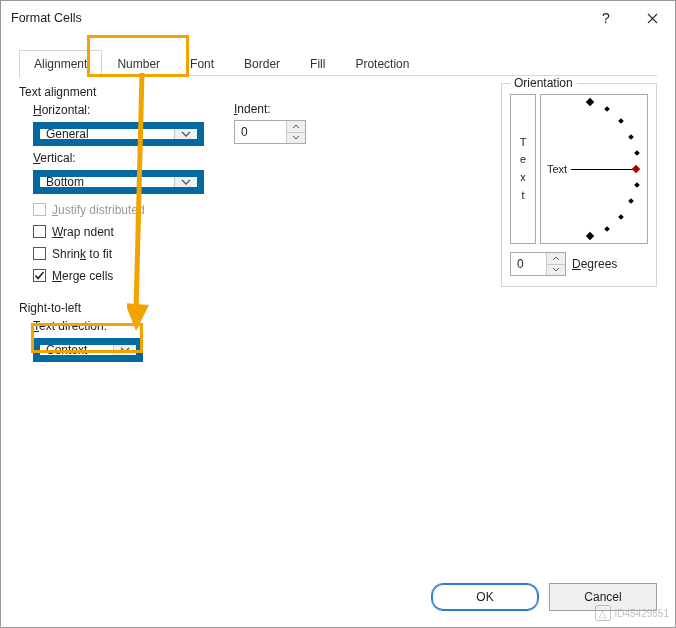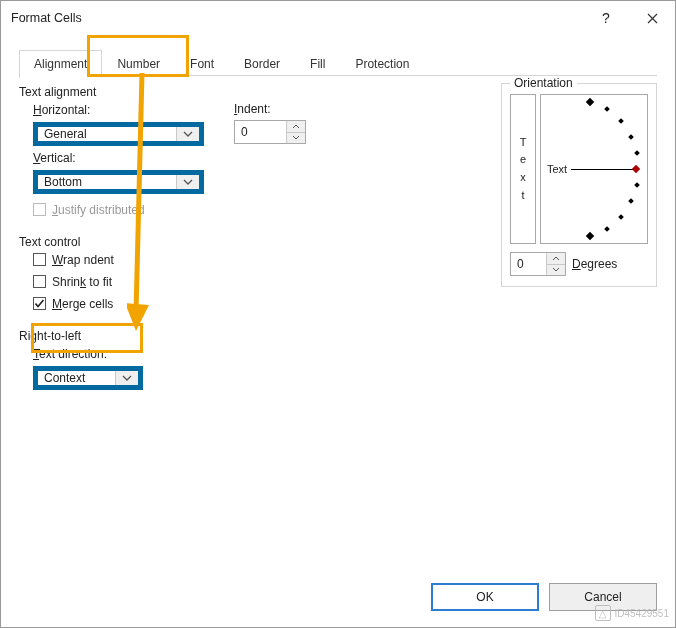--- a/index.html
+++ b/index.html
@@ -92,21 +92,21 @@
     margin: 2px 0 4px 0;
   }
   .indent {
     padding-left: 14px;
   }
   .row { display:flex; align-items:center; height:26px; }
   
   .combo {
     position: relative;
     height: 24px;
-    border: 5px solid #0369a1;
+    border: 7px solid #0369a1;
     background: #fff;
     display: flex;
     align-items: center;
     padding: 0 26px 0 6px;
     box-sizing: border-box;
     text-align: right;
   }
   .combo.small { width: 110px; }
   .combo.med  { width: 171px; }
   .combo .caret {
@@ -220,20 +220,21 @@
     width: 106px; height: 26px;
     border:1px solid #9e9e9e;
     background:#efefef;
     display:flex;align-items:center;justify-content:center;
     font-size:12px;
   }
   .btn.primary {
     background:#fff;
     border-color:#2b7cd3;
     box-shadow: inset 0 0 0 1px #2b7cd3;
+    border-radius: 12px;
   }
   
   .highlight-box {
     position:absolute;
     border:3px solid #f1a300;
     pointer-events:none;
     box-sizing:border-box;
   }
   .hl-tab   { top:34px;  left:86px;  width:102px; height:42px; }
   .hl-merge { top:322px; left:30px;  width:112px; height:30px; }
@@ -349,21 +350,20 @@
           </div>
         </div>
       </div>
 
       <div class="chk disabled" style="margin-top:8px">
         <div class="box"></div>
         <span><span class="underline-accel">J</span><span>ustify distributed</span></span>
       </div>
     </div>
 
-    <div class="section-label" style="margin-top:10px">Text control</div>
     <div class="indent">
       <div class="chk">
         <div class="box"></div>
         <span><span class="underline-accel">W</span><span>rap ndent</span></span>
       </div>
       <div class="chk">
         <div class="box"></div>
         <span><span>Shrin</span><span class="underline-accel">k</span><span> to fit</span></span>
       </div>
       <div class="chk">

